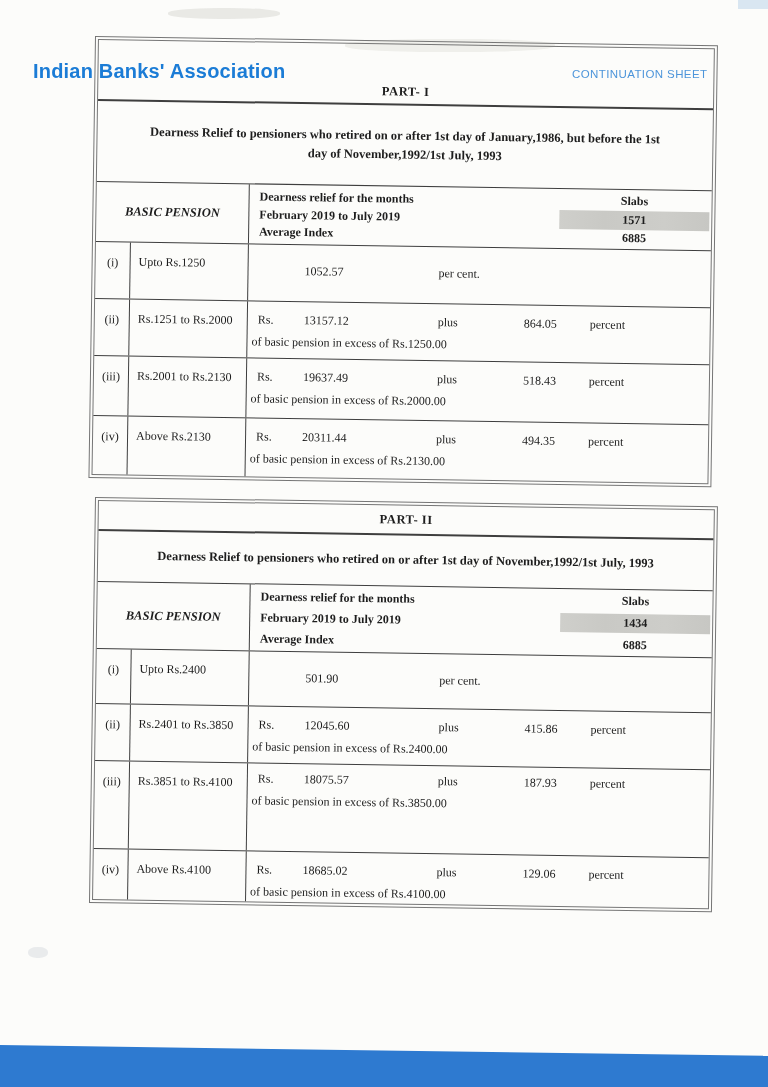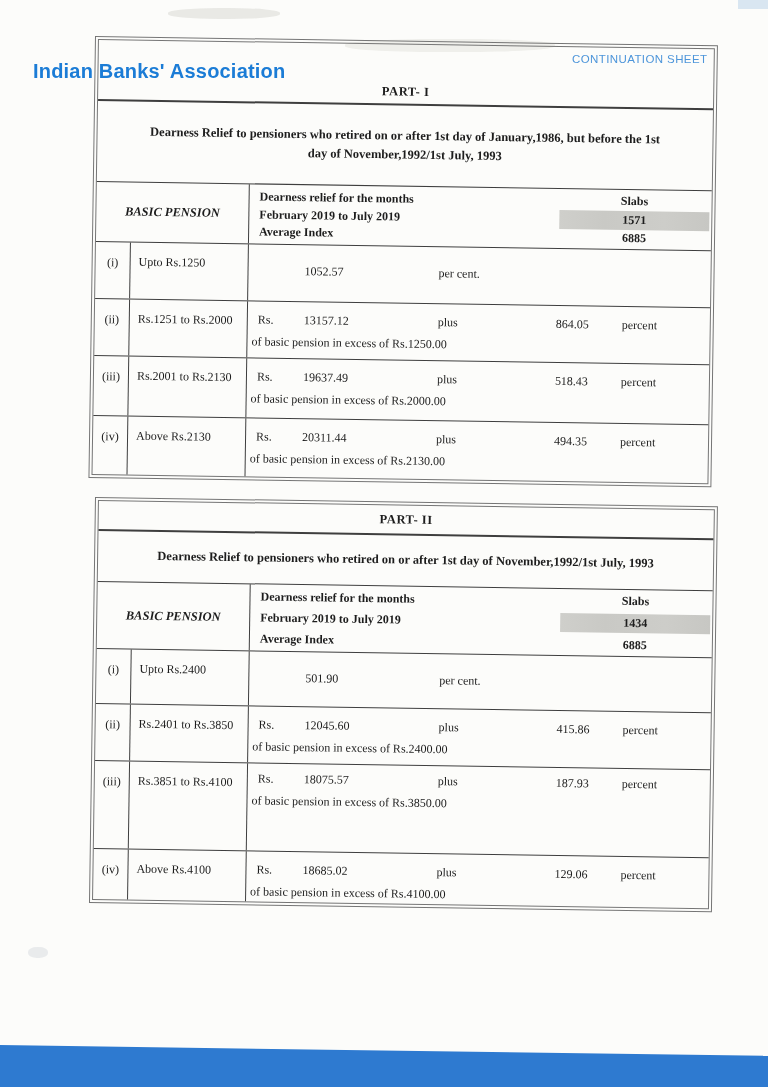--- a/index.html
+++ b/index.html
@@ -13,21 +13,21 @@
   }
 
   
   .org-name {
     position:absolute; left:33px; top:60px;
     font-family:"Liberation Sans", sans-serif;
     font-weight:bold; font-size:20px; letter-spacing:0.2px;
     color:#1b7cd6; z-index:5; white-space:nowrap;
   }
   .sheet-label {
-    position:absolute; left:572px; top:53px;
+    position:absolute; left:572px; top:68px;
     font-family:"Liberation Sans", sans-serif;
     font-size:11.5px; letter-spacing:0.4px;
     color:#4d95da; z-index:5; white-space:nowrap;
   }
 
   
   .smudge { position:absolute; border-radius:45%; }
   .smudge-1 { left:168px; top:8px;  width:112px; height:11px; background:#d9d9d4; opacity:.55; }
   .smudge-2 { left:345px; top:39px; width:210px; height:13px; background:#e2e2dc; opacity:.5; }
   .smudge-3 { left:28px;  top:947px; width:20px; height:11px; background:#e4e6e8; opacity:.8; }
@@ -96,21 +96,21 @@
     width:118px; border-right:1.3px solid #3e3e3e;
     padding:12px 0 0 8px;
   }
   .content-cell { flex:1; padding:11px 0 0 10px; }
   .content-cell.simple { padding-top:19px; }
   .t2 .r3 .content-cell { padding-top:8px; }
   .f1 { display:flex; white-space:nowrap; }
   .f-rs   { width:46px; }
   .f-amt  { width:134px; }
   .f-plus { width:86px; }
-  .f-rate { width:66px;margin-left:32px; }
+  .f-rate { width:66px; }
   .f-pct  { flex:1; }
   .f2 { margin-top:7px; margin-left:-6px; white-space:nowrap; }
 </style>
 </head>
 <body>
 
 <div class="smudge smudge-1"></div>
 <div class="smudge smudge-2"></div>
 <div class="smudge smudge-3"></div>
 <div class="corner-tint"></div>

